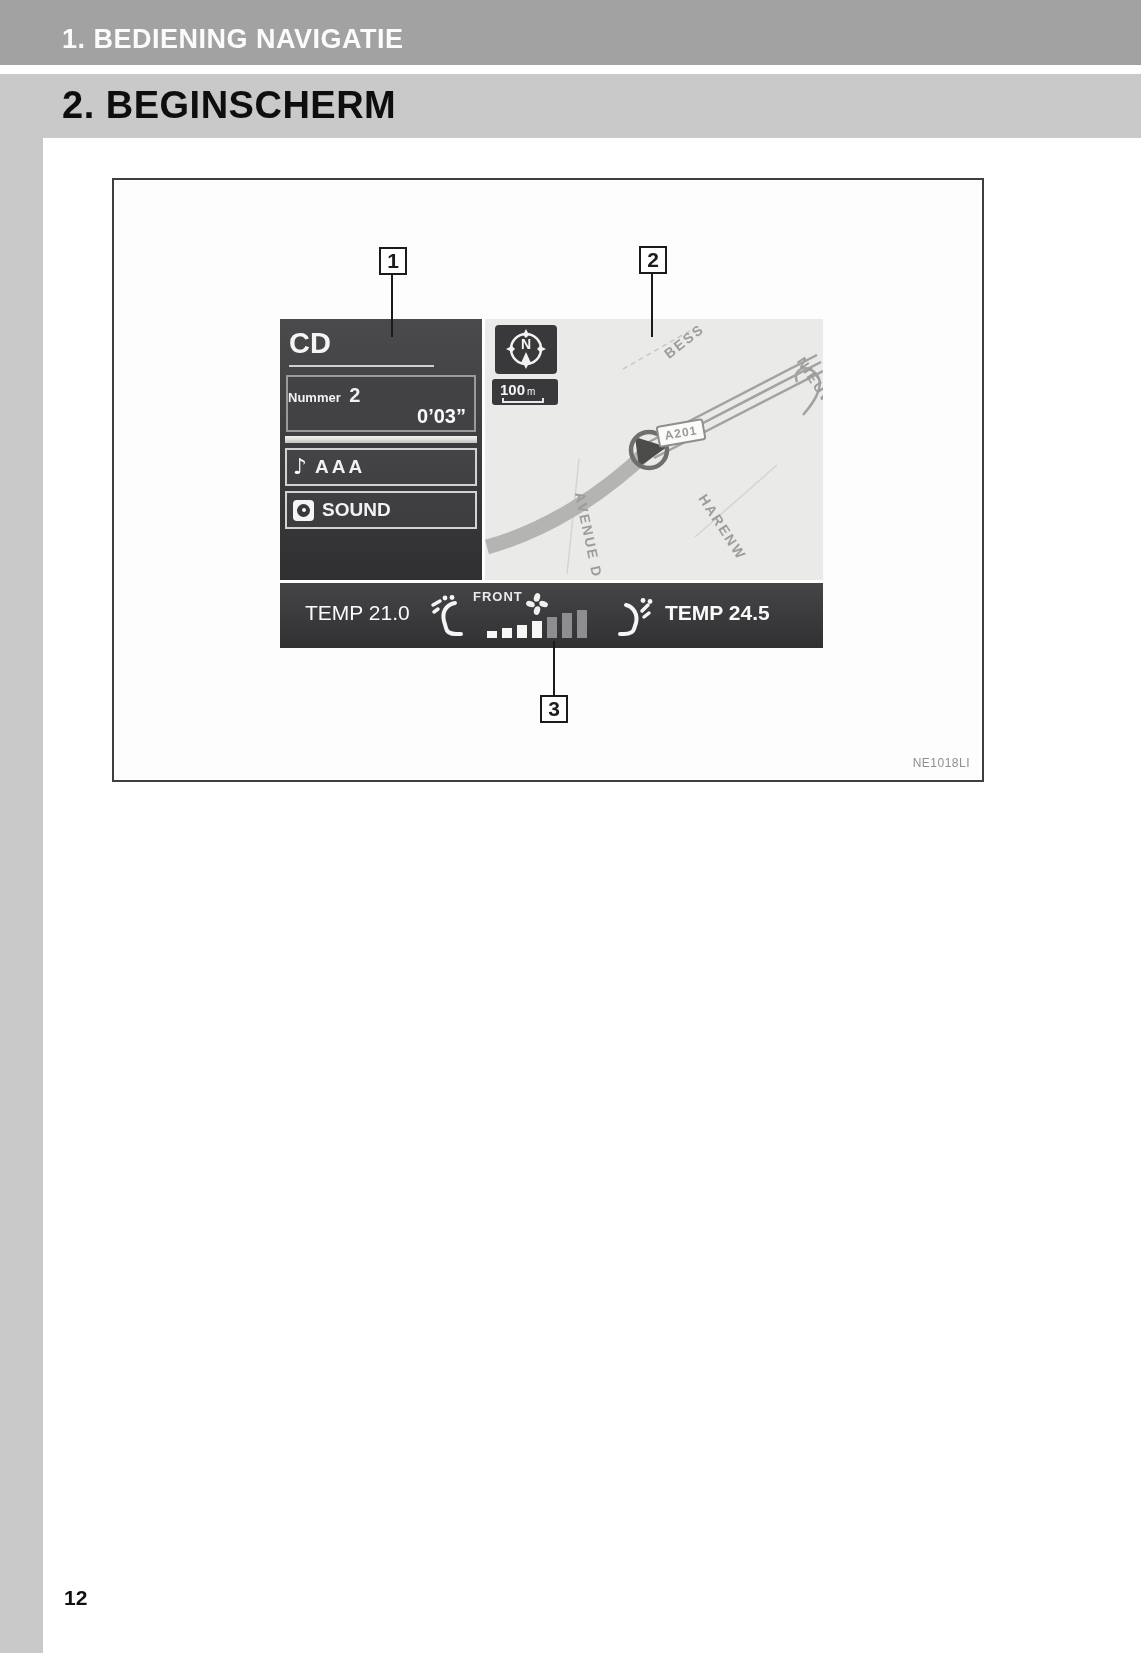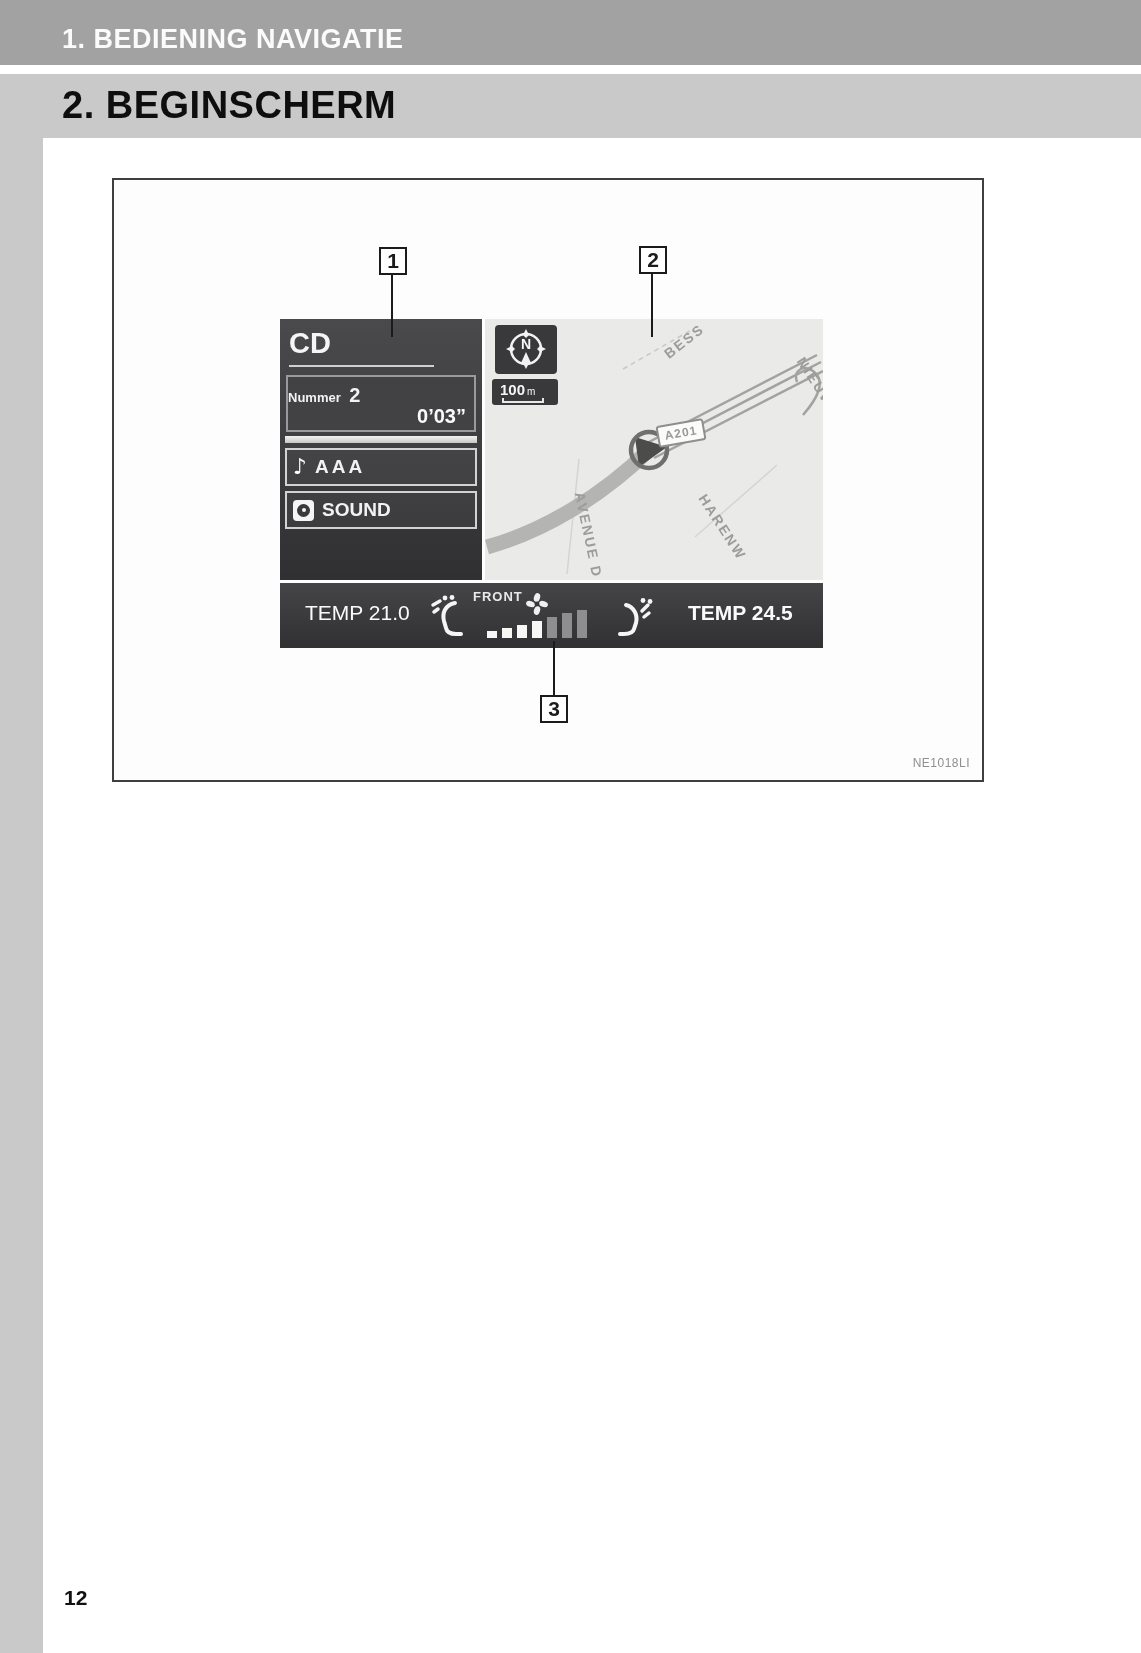--- a/index.html
+++ b/index.html
@@ -67,21 +67,21 @@
                 border-radius:3px; transform:rotate(-10deg); display:flex; align-items:center; justify-content:center;
                 font-size:12px; font-weight:bold; color:#9a9a98; letter-spacing:1px; }
   .street { position:absolute; font-size:14px; font-weight:bold; color:#9c9c9a; letter-spacing:2px; white-space:nowrap; }
   .st-bess    { left:176px; top:14px;  transform:rotate(-38deg); }
   .st-nieuwe  { left:300px; top:60px;  transform:rotate(57deg); }
   .st-avenue  { left:60px;  top:208px; transform:rotate(78deg); }
   .st-harenw  { left:200px; top:200px; transform:rotate(57deg); }
 
   .climate-bar { position:absolute; left:0; top:264px; width:543px; height:65px; background:linear-gradient(#454547,#313133); }
   .temp-left  { position:absolute; left:25px;  top:18px; font-size:21px; font-weight:400; color:#fafafa; }
-  .temp-right { position:absolute; left:408px; top:18px; font-size:21px; font-weight:600; color:#fafafa; }
+  .temp-right { position:absolute; left:385px; top:18px; font-size:21px; font-weight:600; color:#fafafa; }
   .front-label { position:absolute; left:193px; top:6px; font-size:13px; font-weight:bold; color:#e9e9e9; letter-spacing:1px; }
   .vent { position:absolute; }
   .vent-left  { left:148px; top:12px; }
   .vent-right { left:336px; top:14px; }
   .fan-icon { position:absolute; left:246px; top:10px; }
   .fan-bars { position:absolute; left:207px; top:0; width:104px; height:56px; }
   .fan-bar { position:absolute; bottom:1px; width:10px; background:#8e8e90; }
   .fan-bar.on { background:#f7f7f5; }
 
   .figure-code { position:absolute; right:12px; top:576px; font-size:12px; color:#8f8f8f; letter-spacing:0.5px; }

